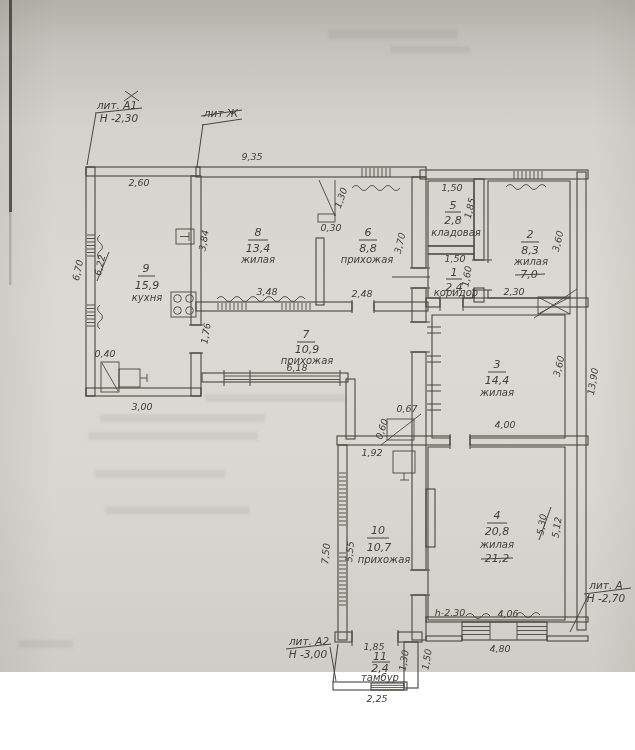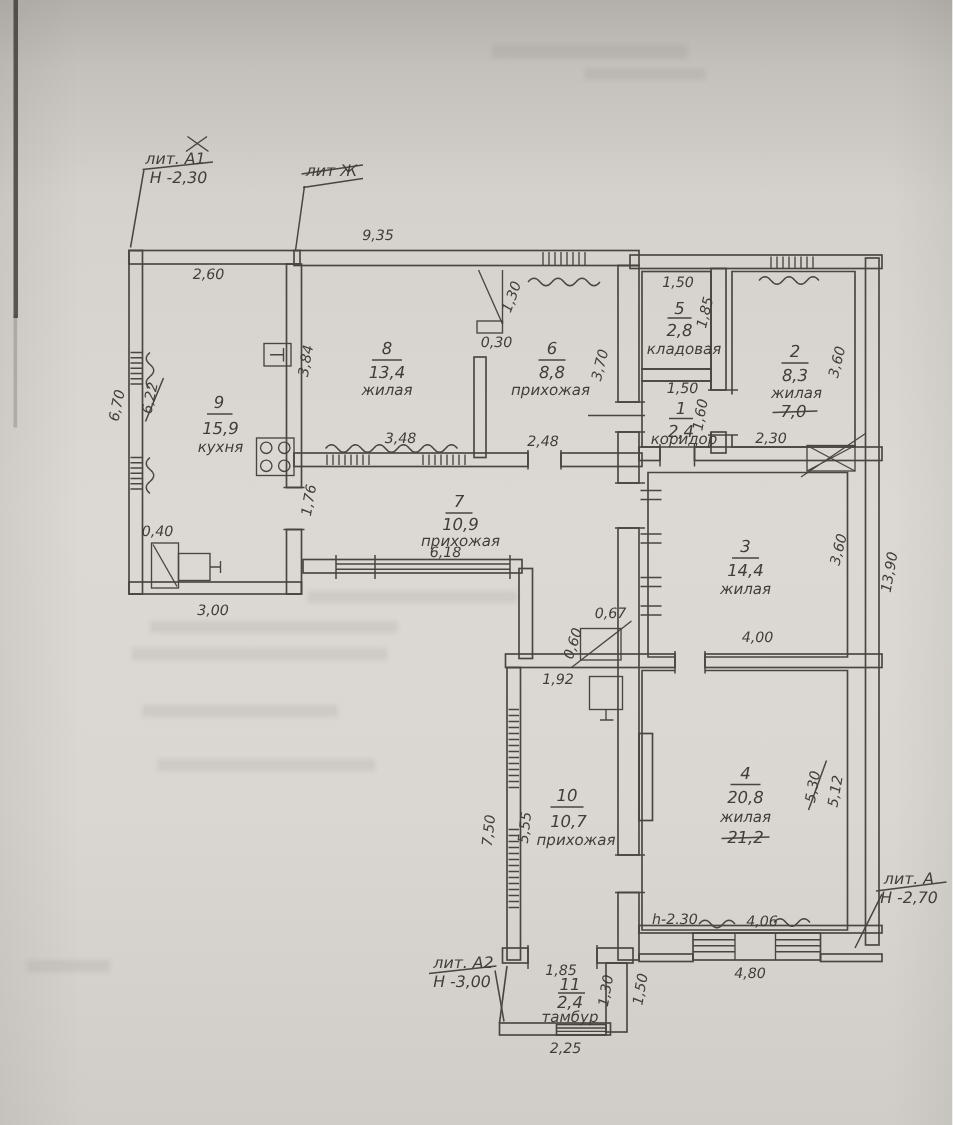--- a/index.html
+++ b/index.html
@@ -1,21 +1,21 @@
 <!DOCTYPE html>
 <html><head>
 <meta charset="utf-8">
 <style>
   html,body{margin:0;padding:0;}
   body{
     width:635px;height:750px;overflow:hidden;
     font-family:"DejaVu Sans",sans-serif;
   }
   .paper{
-    position:relative;width:635px;height:750px;
+    position:relative;width:635px;height:672px;
     background:
       linear-gradient(180deg, rgba(125,120,113,0.30) 0, rgba(125,120,113,0.12) 45px, rgba(0,0,0,0) 130px),
       linear-gradient(90deg, rgba(120,115,108,0.12) 0, rgba(0,0,0,0) 55px),
       linear-gradient(270deg, rgba(120,115,108,0.10) 0, rgba(0,0,0,0) 40px),
       linear-gradient(180deg,#cbc7c2 0%,#d5d1cc 18%,#dcd8d3 45%,#dad6d1 72%,#d0ccc7 100%);
   }
   svg{display:block;}
   .w{fill:none;stroke:#49453f;stroke-width:1.1;}
   .thin{fill:none;stroke:#49453f;stroke-width:0.9;}
   .t{font-family:"DejaVu Sans",sans-serif;font-style:italic;fill:#413e39;text-anchor:middle;}

